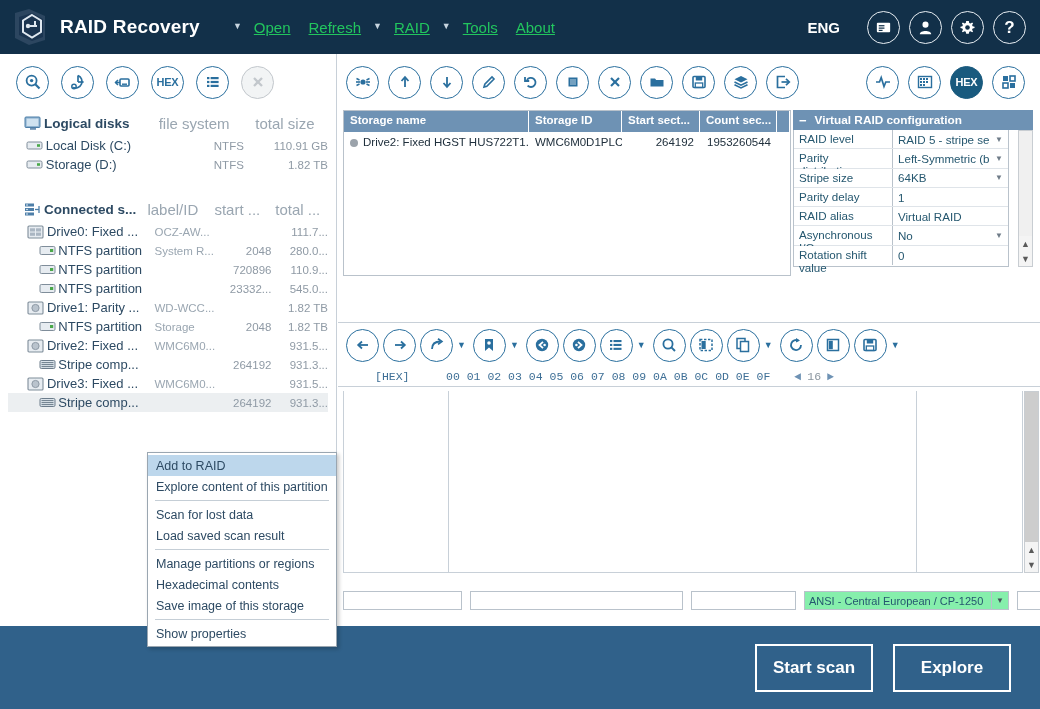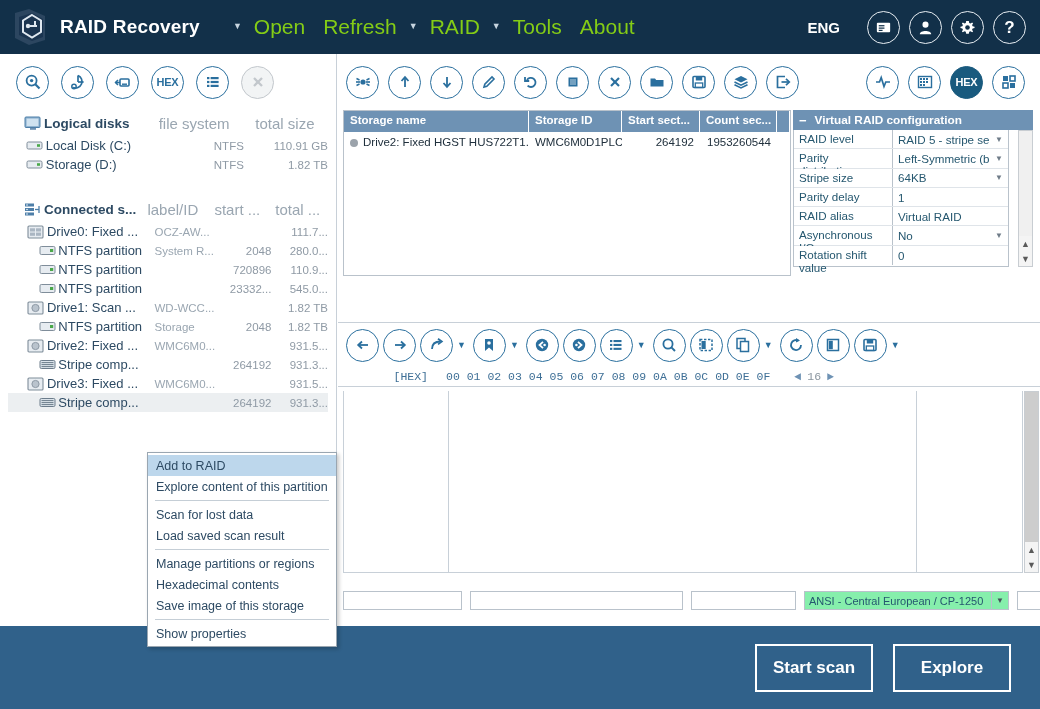--- a/index.html
+++ b/index.html
@@ -18,21 +18,21 @@
   }
   .logo-wrap { width:58px; height:54px; position:relative; }
   .logo-shape {
     position:absolute; left:12px; top:7px; width:40px; height:40px;
   }
   .app-title {
     color:#fff; font-size:19px; font-weight:bold; letter-spacing:.2px;
     margin-left:2px; margin-right:30px; white-space:nowrap;
   }
   .menu-item {
-    color:#84cc16; font-size:21px; padding:0 9px; white-space:nowrap; cursor:default;
+    color:#22c55e; font-size:15px; padding:0 9px; white-space:nowrap; cursor:default;text-decoration:underline;
   }
   .menu-caret {
     color:#c7d5e0; font-size:9px; padding:0 3px; position:relative; top:-1px;
   }
   .topbar-right { margin-left:auto; display:flex; align-items:center; padding-right:14px; }
   .lang { color:#fff; font-size:15px; font-weight:bold; margin-right:18px; }
   .circ-btn {
     width:33px; height:33px; border-radius:50%; border:1.6px solid #e8eef3;
     display:flex; align-items:center; justify-content:center; margin-left:9px;
     color:#fff;
@@ -368,21 +368,21 @@
             <span class="t-num" style="width:60px">545.0...</span>
           </div>
           <div class="tree-row">
             <span style="width:18px"></span>
             <span class="ico-box">
               <svg width="17" height="14" viewBox="0 0 17 14">
                 <rect x="1" y="1" width="15" height="12" rx="1" fill="#e7ecf1" stroke="#7f8d9a" stroke-width="1.1"></rect>
                 <circle cx="8.5" cy="7" r="3.6" fill="#b9c3cd" stroke="#8d99a5" stroke-width="1"></circle>
               </svg>
             </span>
-            <span class="t-name" style="width:114px">Drive1: Scan ...</span>
+            <span class="t-name" style="width:114px">Drive1: Parity ...</span>
             <span class="t-sub" style="width:66px">WD-WCC...</span>
             <span class="t-num" style="width:58px"></span>
             <span class="t-num" style="width:60px">1.82 TB</span>
           </div>
           <div class="tree-row">
             <span style="width:30px"></span>
             <span class="ico-box">
               <svg width="17" height="13" viewBox="0 0 17 13">
                 <rect x="1" y="2.5" width="15" height="8" rx="1.3" fill="#e7ecf1" stroke="#7f8d9a" stroke-width="1"></rect>
                 <rect x="11" y="5" width="3.2" height="3" fill="#4aa84a"></rect>
@@ -728,21 +728,21 @@
           <svg width="20" height="20" viewBox="0 0 20 20">
             <rect x="4" y="4.5" width="12" height="11" rx="1" fill="none" stroke="#2a6f9e" stroke-width="1.6"></rect>
             <rect x="6.8" y="4.5" width="6.4" height="4" fill="#2a6f9e"></rect>
             <rect x="6.3" y="11" width="7.4" height="4.5" fill="none" stroke="#2a6f9e" stroke-width="1.3"></rect>
           </svg>
         </div>
         <span class="dropcaret">▼</span>
       </div>
 
     <div class="hex-colhdr">
-      <span style="width:98px;text-align:right;padding-right:8px;">[HEX]</span>
+      <span style="width:98px;text-align:left;padding-right:8px;padding-left:37px;">[HEX]</span>
       <span id="hex-cols" style="margin-left:10px;">00 01 02 03 04 05 06 07 08 09 0A 0B 0C 0D 0E 0F</span>
       <span style="margin-left:24px;color:#6e92b4;">◄</span>
       <span style="margin:0 6px;color:#8a959f;">16</span>
       <span style="color:#6e92b4;">►</span>
     </div>
 
     <div class="hex-body">
       <div class="hex-off"></div>
       <div class="hex-hex"></div>
       <div class="hex-asc"></div>

